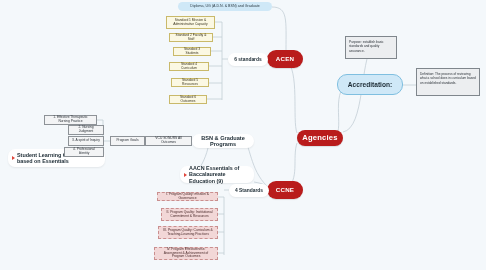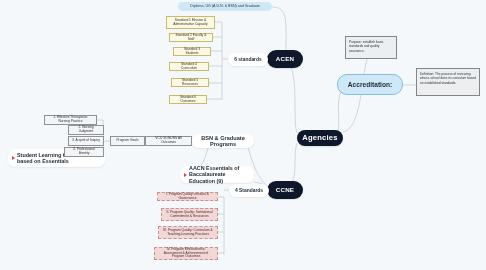--- a/index.html
+++ b/index.html
@@ -28,21 +28,21 @@
     display: flex;
     align-items: center;
     justify-content: center;
     text-align: center;
     line-height: 1.15;
     z-index: 2;
   }
 
   
   .pill-blue {
-    background: #0f172a;
+    background: #b91c1c;
     color: #ffffff;
     border-radius: 9px;
     font-size: 6.2px;
     font-weight: bold;
     letter-spacing: .2px;
     box-shadow: 0 1px 1px rgba(0,0,0,.10);
   }
   .pill-blue.big {
     font-size: 7.6px;
   }

